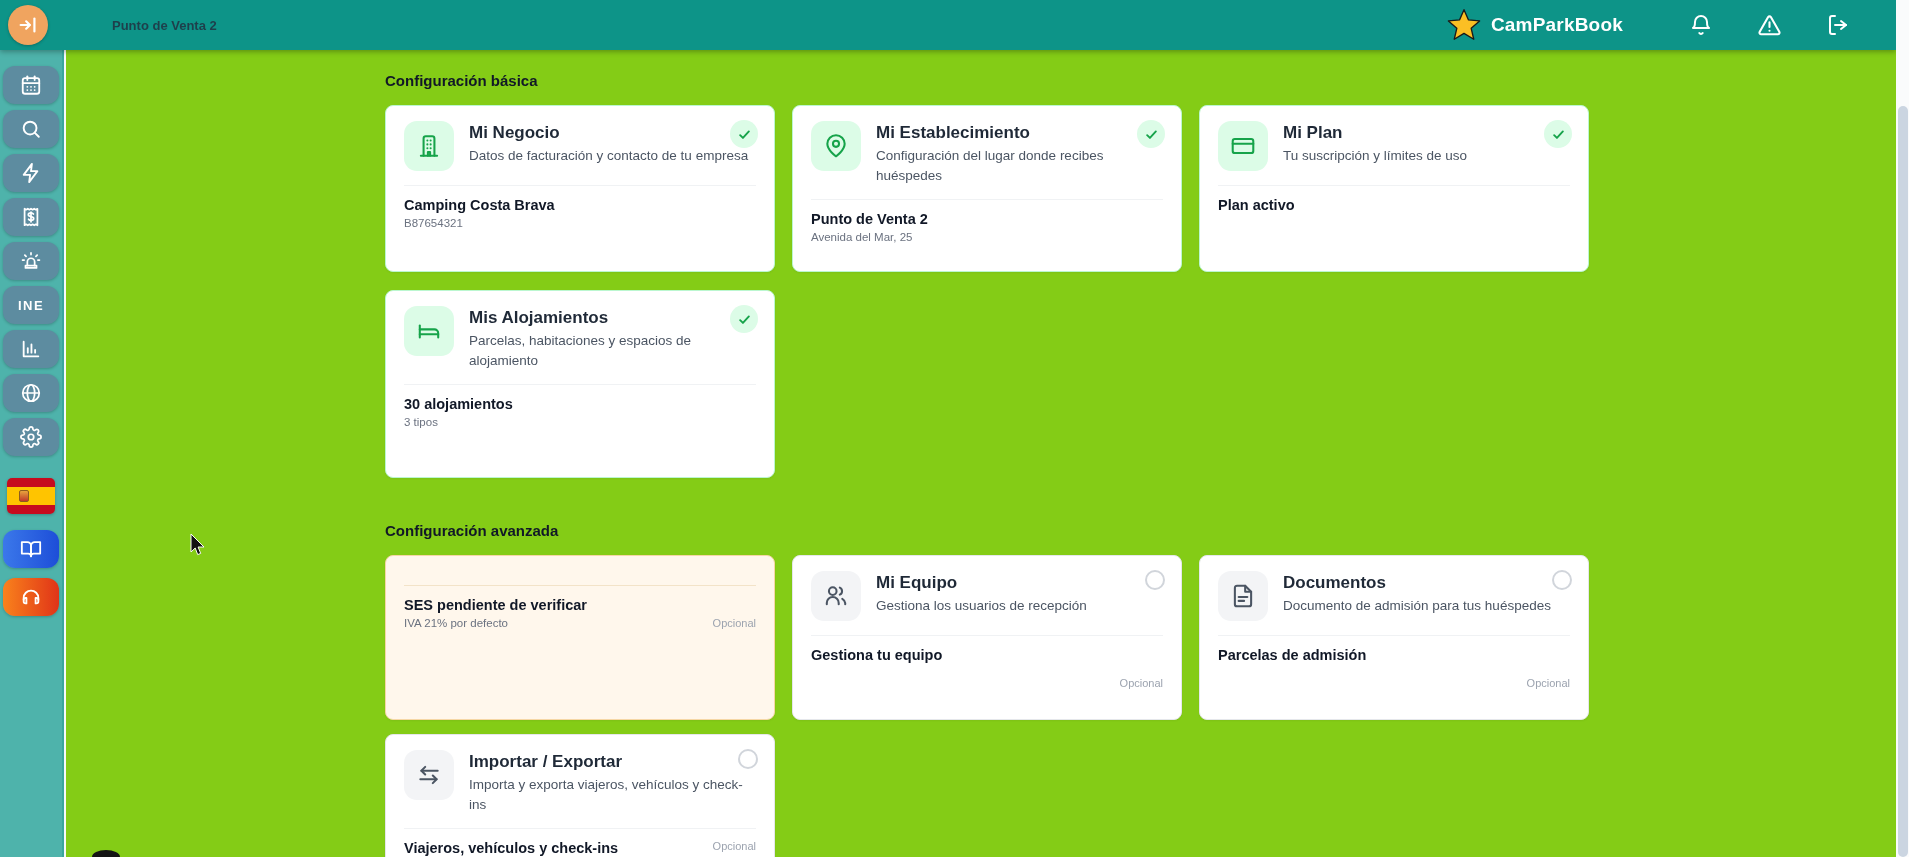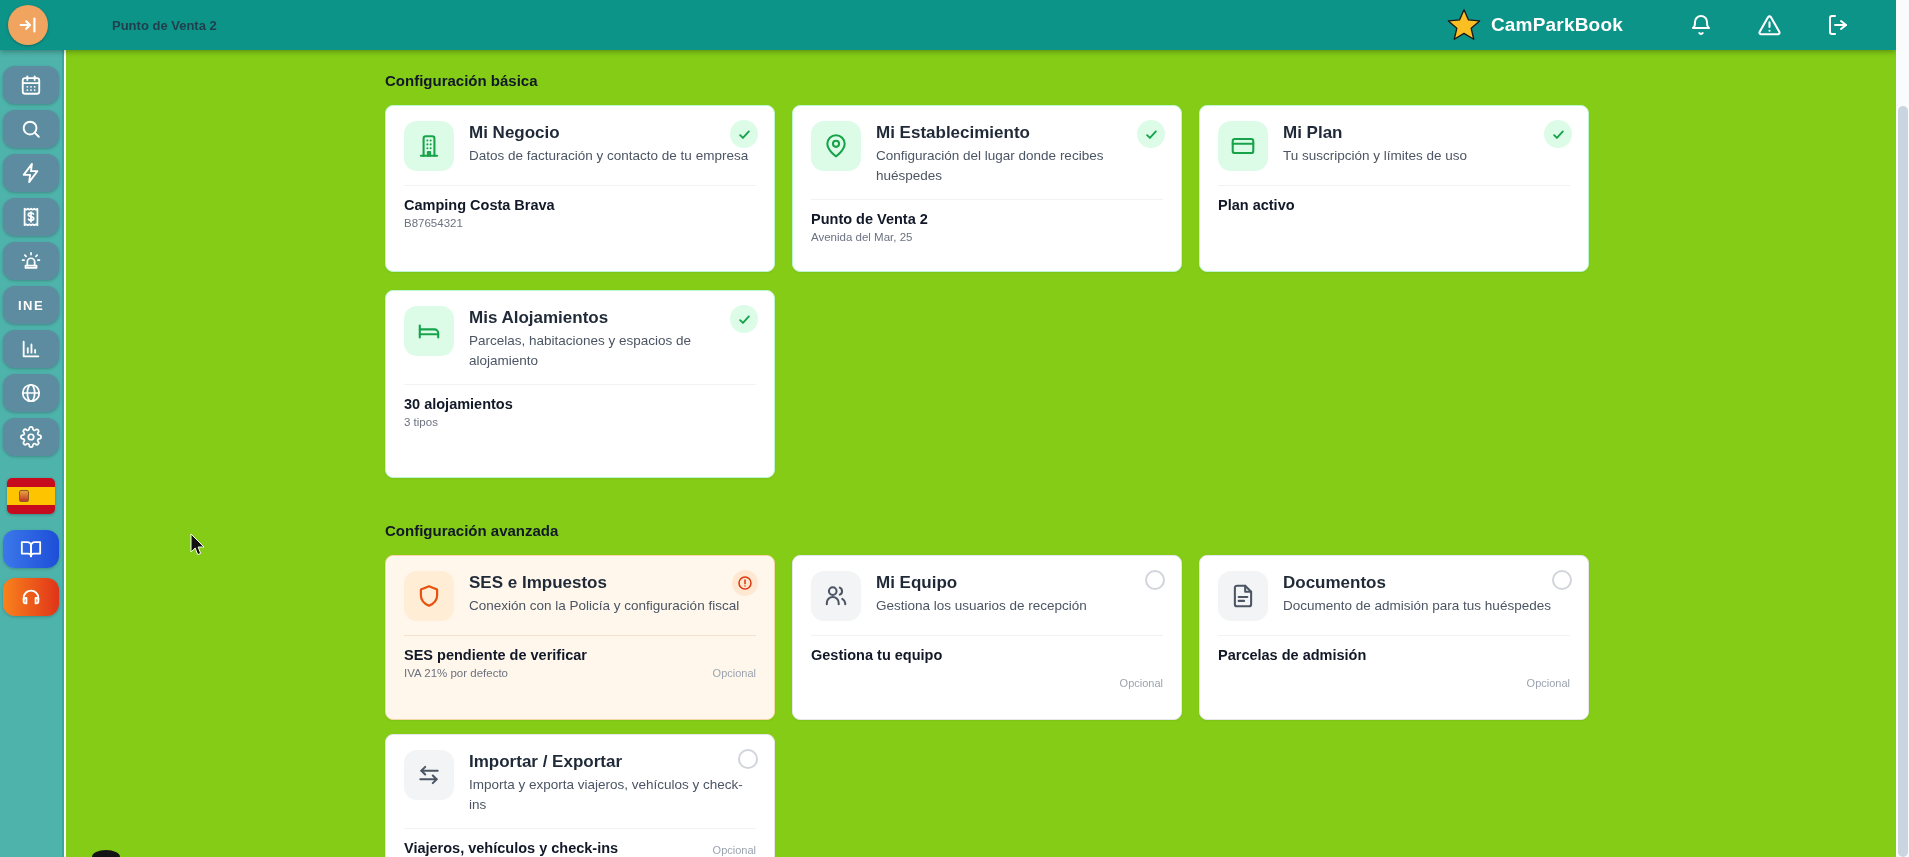--- a/index.html
+++ b/index.html
@@ -72,21 +72,21 @@
   .badge.empty { width:20px; height:20px; border-radius:50%; border:2px solid #d1d5db; background:transparent; }
 
   .divider { border-top:1px solid #f0f2f4; margin-top:14px; }
   .card.warn .divider { border-top-color:#f3e3c8; }
   .card-foot { margin-top:11px; }
   .foot-bold { font-size:14.5px; font-weight:700; color:#111827; }
   .foot-row { display:flex; justify-content:space-between; align-items:baseline; margin-top:4px; }
   .foot-row.only-tag { margin-top:14px; }
   .foot-sub { font-size:11.5px; color:#6b7280; }
   .foot-tag { font-size:11px; color:#9ca3af; margin-left:auto; }
-  .foot-row.inline { margin-top:0; align-items:flex-end; }
+  .foot-row.inline { margin-top:0; align-items:flex-start; }
   .foot-row.inline .foot-bold { font-size:14.5px; }
 
   
   .scrollbar { position:absolute; top:0; right:0; width:13px; height:857px; background:#fafbfc; z-index:30; }
   .scroll-thumb { position:absolute; top:106px; right:1px; width:10px; height:751px;
                   background:#cbd5e1; border-radius:5px; }
 
   
   .cursor { position:absolute; left:190px; top:533px; z-index:40; pointer-events:none; }
   .bottom-arc { position:absolute; left:92px; top:850px; width:28px; height:14px;
@@ -349,38 +349,20 @@
       </div>
 
     </div>
   </div>
 
   <div class="section advanced">
     <div class="section-title">Configuración avanzada</div>
     <div class="cards">
 
       <div class="card warn">
-        <div class="card-head">
-          <div class="card-icon orange">
-            <svg width="26" height="26" viewBox="0 0 24 24" fill="none" stroke="currentColor" stroke-width="2" stroke-linecap="round" stroke-linejoin="round">
-              <path d="M12 3l7.5 3v5.2c0 4.9-3.6 8-7.5 9.8-3.9-1.8-7.5-4.9-7.5-9.8V6z"></path>
-            </svg>
-          </div>
-          <div class="card-text">
-            <div class="card-title">SES e Impuestos</div>
-            <div class="card-desc">Conexión con la Policía y configuración fiscal</div>
-          </div>
-          <div class="badge alert">
-            <svg width="16" height="16" viewBox="0 0 24 24" fill="none" stroke="currentColor" stroke-width="2.3" stroke-linecap="round">
-              <circle cx="12" cy="12" r="9"></circle>
-                <line x1="12" y1="7.5" x2="12" y2="13"></line>
-                <line x1="12" y1="16.5" x2="12.01" y2="16.5"></line>
-            </svg>
-          </div>
-        </div>
         <div class="divider"></div>
         <div class="card-foot">
           <div class="foot-bold">SES pendiente de verificar</div>
           <div class="foot-row">
             <span class="foot-sub">IVA 21% por defecto</span>
             <span class="foot-tag">Opcional</span>
           </div>
         </div>
       </div>
 

